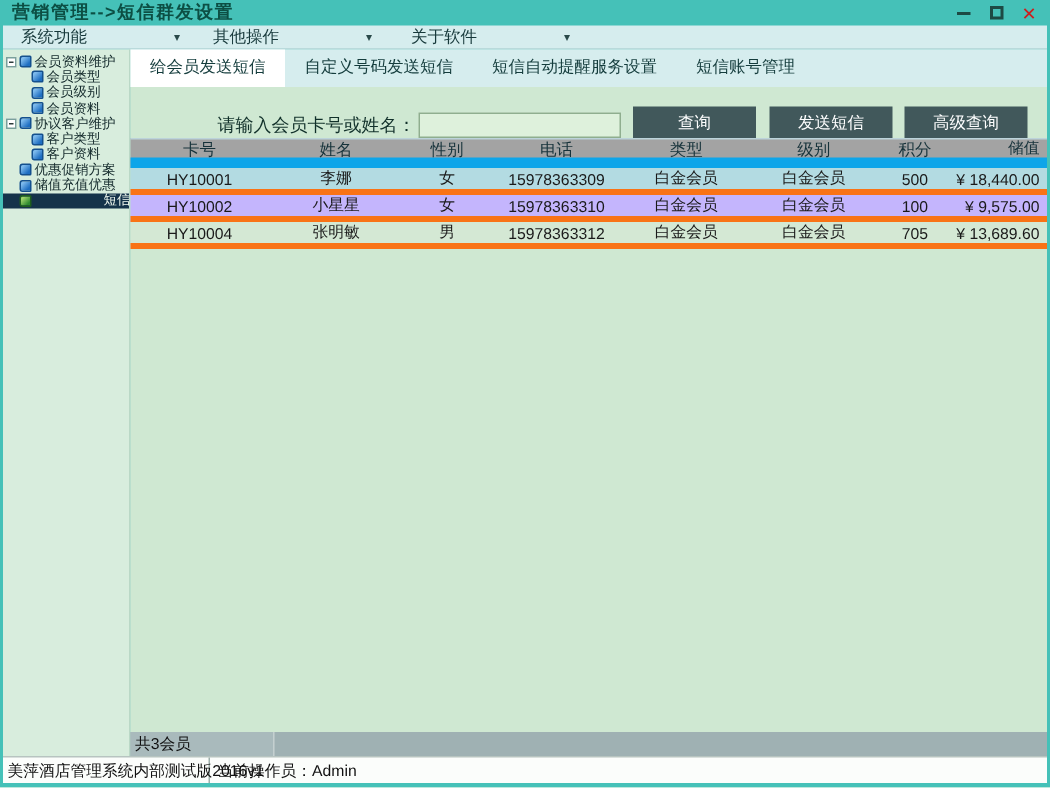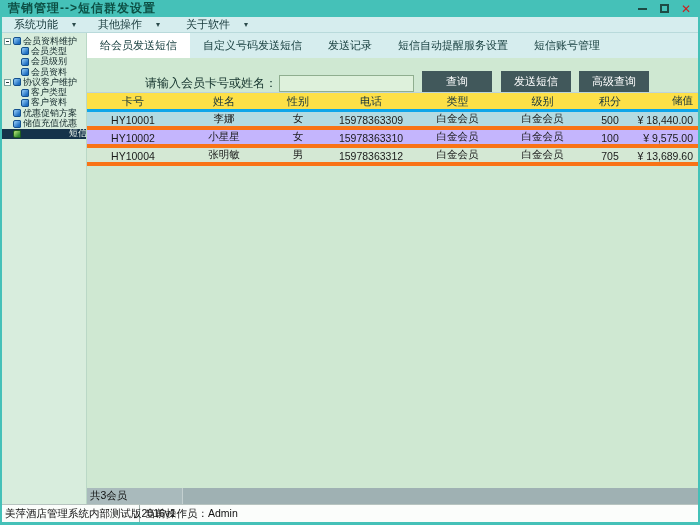--- a/index.html
+++ b/index.html
@@ -28,21 +28,21 @@
   .wc-btn { width:12px; height:12px; display:flex; align-items:center; justify-content:center; cursor:default; }
   .min-icon { width:9px; height:2px; background:#1d4a44; }
   .max-icon { width:9px; height:9px; border:2px solid #1d4a44; }
   .close-icon { color:#cc1f1f; font-size:12px; font-weight:bold; line-height:12px; }
   
   .menubar {
     height:16px; flex:0 0 16px;
     background:#d6edee; border-bottom:1px solid #b9dadb;
     display:flex; align-items:center; font-size:11px; color:#16383a;
   }
-  .menu-item { display:flex; align-items:center; white-space:nowrap; }
+  .menu-item { display:flex; align-items:center; white-space:nowrap;gap:44px; }
   .menu-item .chev { font-size:8px; color:#2a4a4a; margin-left:14px; }
   .mi-1 { margin-left:12px; }
   .mi-2 { margin-left:22px; }
   .mi-3 { margin-left:26px; }
   
   .bodyarea { flex:1 1 auto; display:flex; min-height:0; }
   .sidebar {
     width:85px; flex:0 0 85px;
     background:#d8eddd; border-right:1px solid #bad8c6;
     padding-top:3px; overflow:hidden;
@@ -84,29 +84,29 @@
   .search-row {
     height:34px; flex:0 0 34px; display:flex; align-items:flex-end;
     padding-left:58px; font-size:12px; color:#11302a;
   }
   .search-input {
     width:135px; height:17px; margin-left:2px;
     background:#def1dc; border:1px solid #8fae8f;
     font-size:11px; padding:0 3px; outline:none;
   }
   .btn {
-    width:70px; height:21px; margin-left:8px;
+    width:82px; height:21px; margin-left:8px;
     background:#41585b; color:#fff; border:none;
     font-size:11px; font-family:inherit; cursor:default;
   }
   .btn.send { margin-left:9px; }
   
   .thead {
     height:20px; flex:0 0 20px; display:flex; align-items:center;
-    background:#fde047; border-top:1px solid #bcd3da; border-bottom:3px solid #0ea5e9;
+    background:#a3a3a3; border-top:1px solid #bcd3da; border-bottom:7px solid #0ea5e9;
     font-size:11px; color:#16323a;
   }
   .trow {
     height:18px; flex:0 0 18px; display:flex; align-items:flex-end;
     font-size:10.5px; border-bottom:4px solid #f97316; cursor:default;
   }
   .trow.r0 { background:#b3dbe2; }
   .trow.r1 { background:#c4b5fd; }
   .trow.r2 { background:#d4e8d4; }
   .c { text-align:center; overflow:hidden; white-space:nowrap; }
@@ -219,21 +219,20 @@
         <span class="tico"></span>
         <span>短信群发设置</span>
       </div>
     </div>
 
     <div class="content">
 
       <div class="tabstrip">
         <span class="tab active">给会员发送短信</span>
         <span class="tab">自定义号码发送短信</span>
-        <span class="tab">发送记录</span>
         <span class="tab">短信自动提醒服务设置</span>
         <span class="tab">短信账号管理</span>
       </div>
 
       <div class="panel">
 
         <div class="search-row">
           <span>请输入会员卡号或姓名：</span>
           <input class="search-input" type="text" value="" style="">
           <button class="btn">查询</button>

